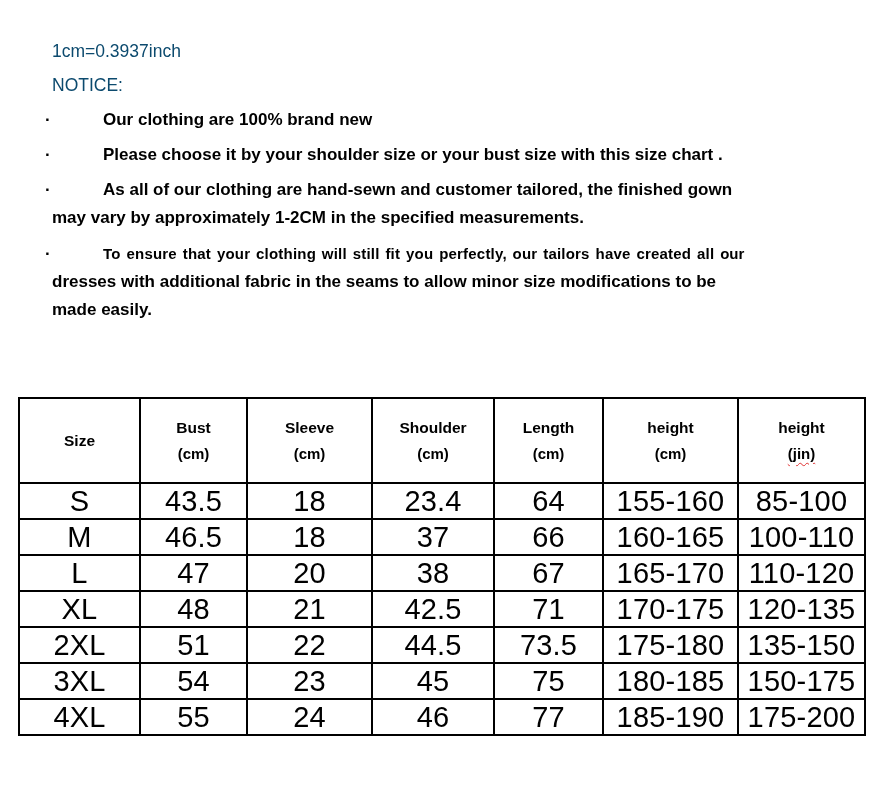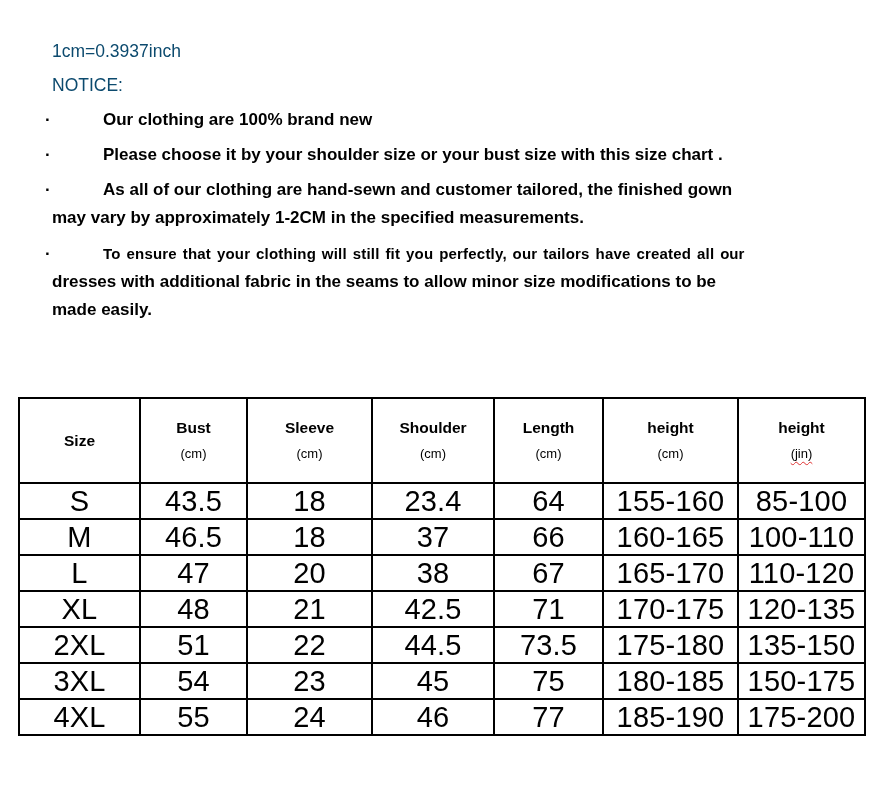--- a/index.html
+++ b/index.html
@@ -34,21 +34,21 @@
     background: #ffffff;
     border-radius: 11px;
   }
   .size-table th, .size-table td {
     border: 2px solid #000000;
     padding: 0; text-align: center; vertical-align: middle;
     overflow: hidden;
   }
   .size-table th { height: 83px; font-weight: 700; }
   .h-label { font-size: 15.5px; font-weight: 700; line-height: 26px; }
-  .h-unit  { font-size: 13px; font-weight: 400; line-height: 26px; }
+  .h-unit  { font-size: 15px; font-weight: 700; line-height: 26px; }
   .h-unit:empty { display: none; }
   .squiggle {
     text-decoration: underline;
     text-decoration-style: wavy;
     text-decoration-color: #e03131;
     text-decoration-thickness: 1px;
     text-underline-offset: 3px;
   }
   .size-table td {
     height: 34px; font-size: 29px; font-weight: 400; line-height: 34px;

